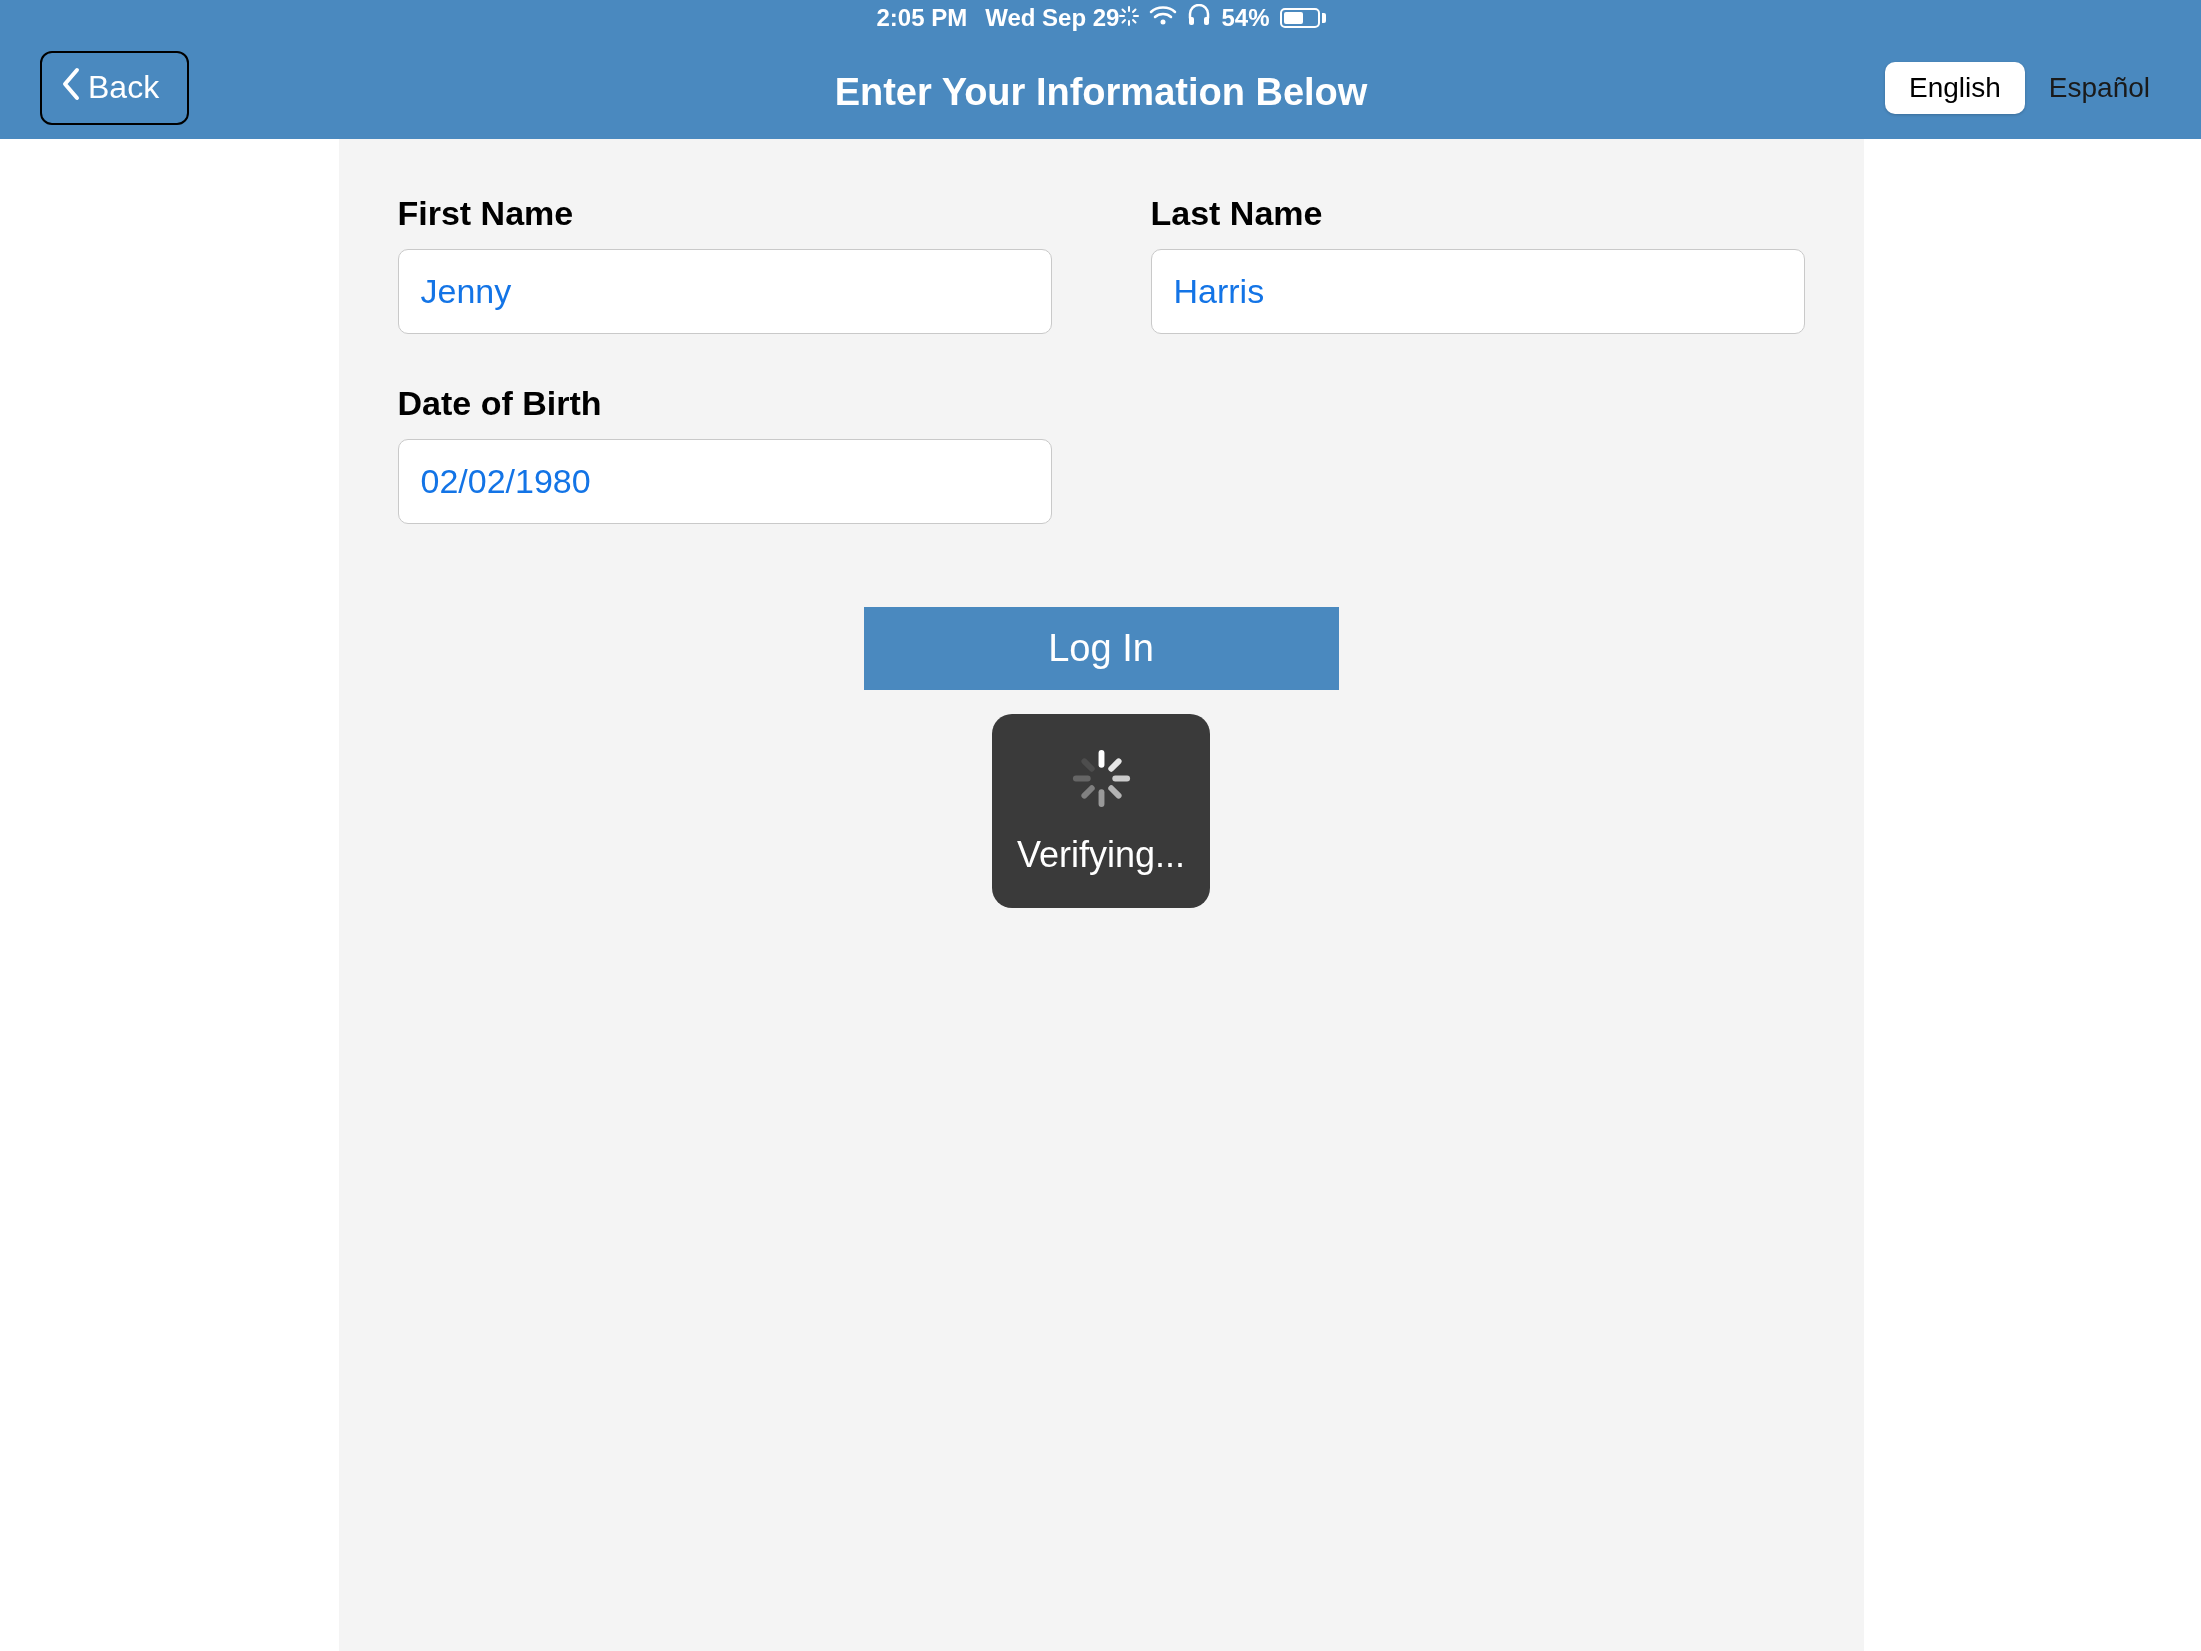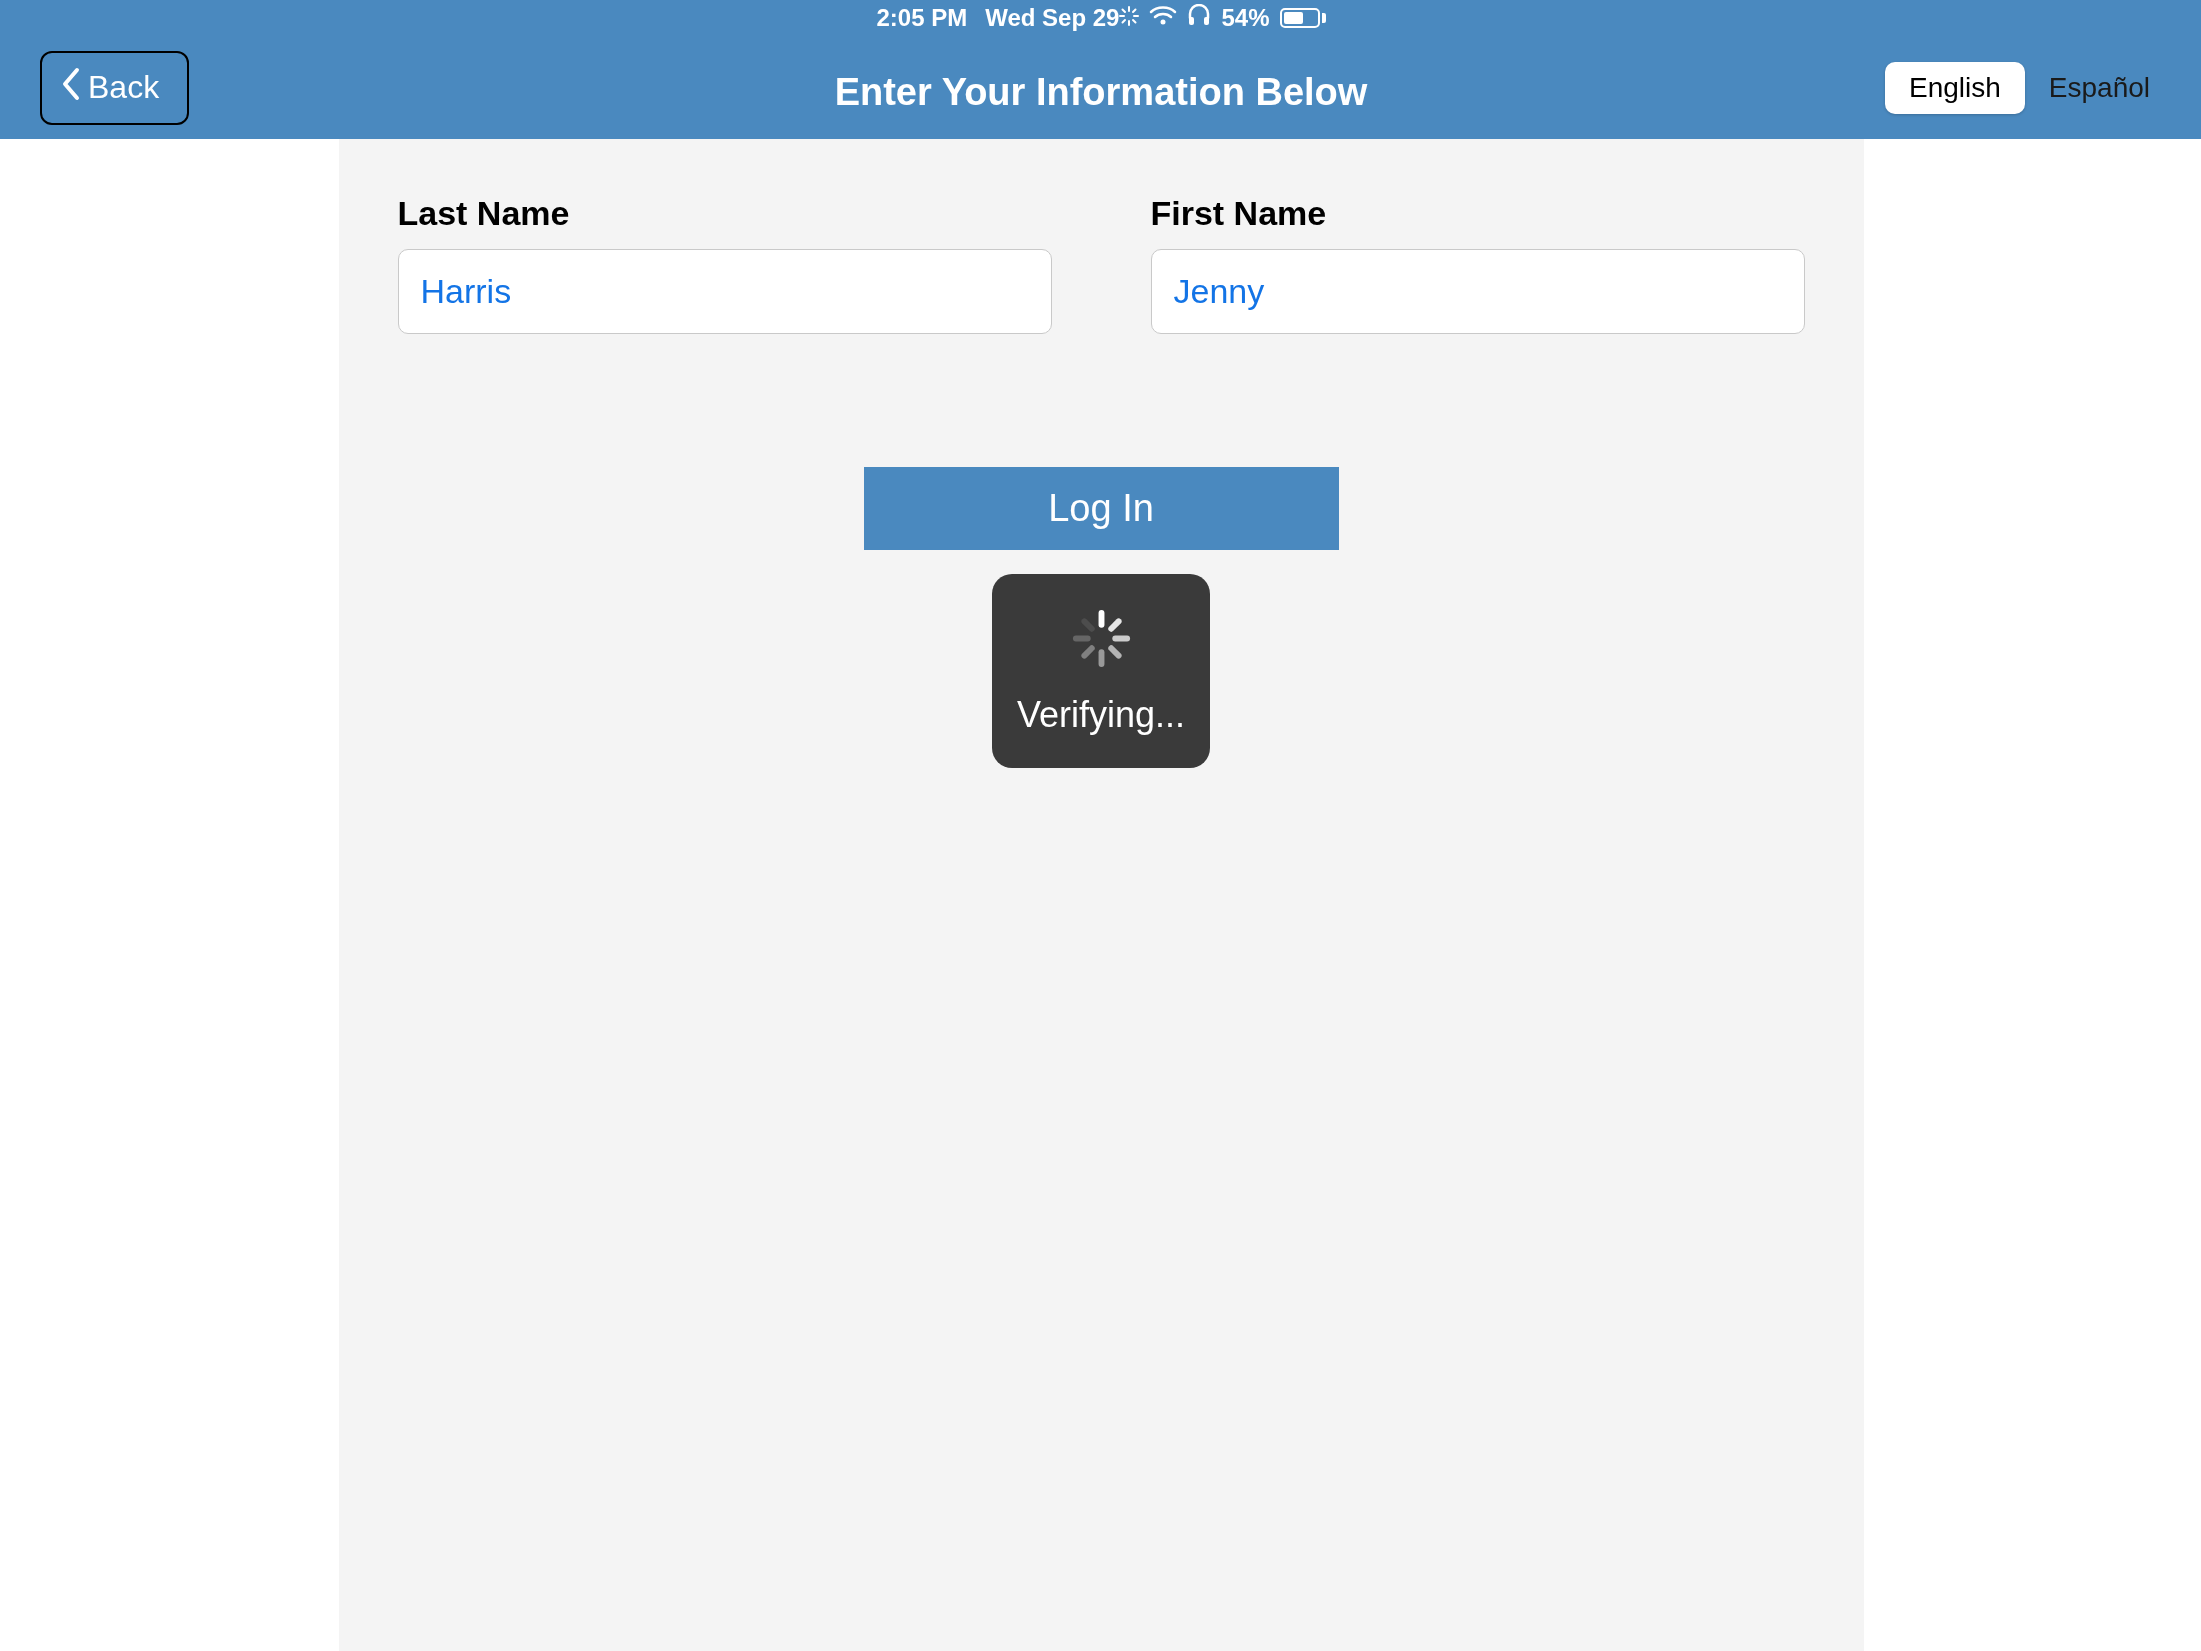--- a/index.html
+++ b/index.html
@@ -226,29 +226,33 @@
       <button class="lang-btn">Español</button>
     </div>
   </div>
 </div>
 
 <div class="content-wrap">
   <div class="form-panel">
     <div class="form-grid">
 
       <div class="field">
+        <label class="field-label">First Name</label>
+        <input class="field-input" type="text" value="Jenny" style="">
+      </div>
+
+      <div class="field">
         <label class="field-label">Last Name</label>
         <input class="field-input" type="text" value="Harris" style="">
       </div>
 
       <div class="field">
-        <label class="field-label">First Name</label>
-        <input class="field-input" type="text" value="Jenny" style="">
-      </div>
-
+        <label class="field-label">Date of Birth</label>
+        <input class="field-input" type="text" value="02/02/1980" style="">
+      </div>
 
       <div></div>
     </div>
 
     <div class="login-row">
       <button class="login-button">Log In</button>
     </div>
 
     <div class="overlay">
       <div class="verifying-box">

